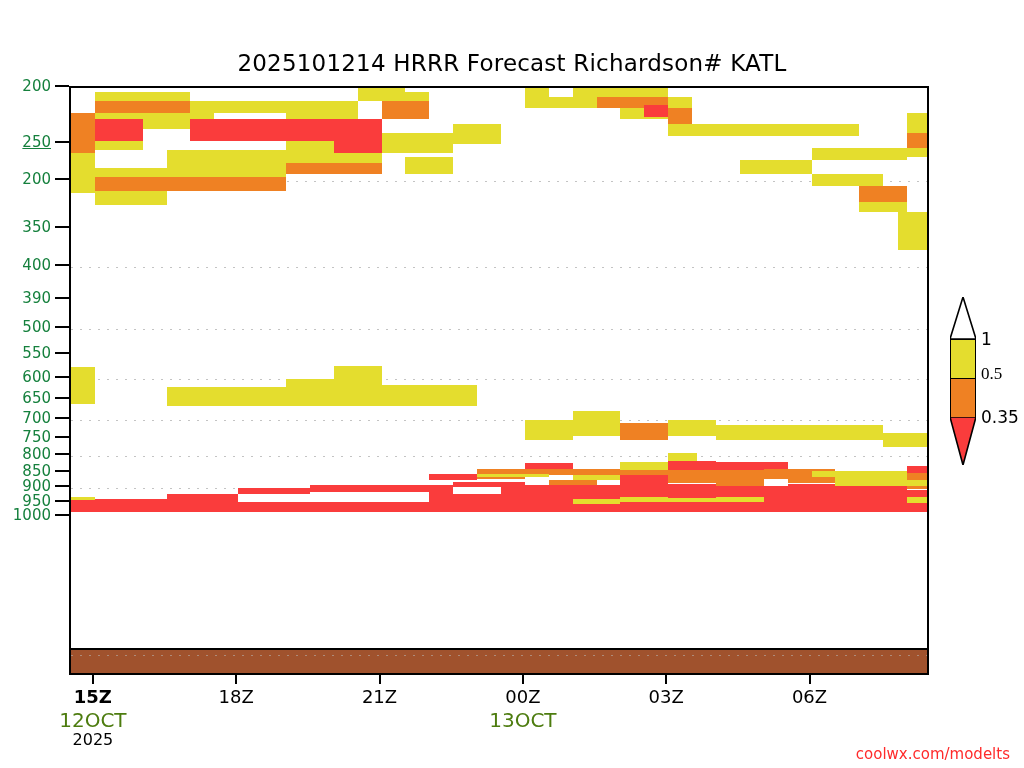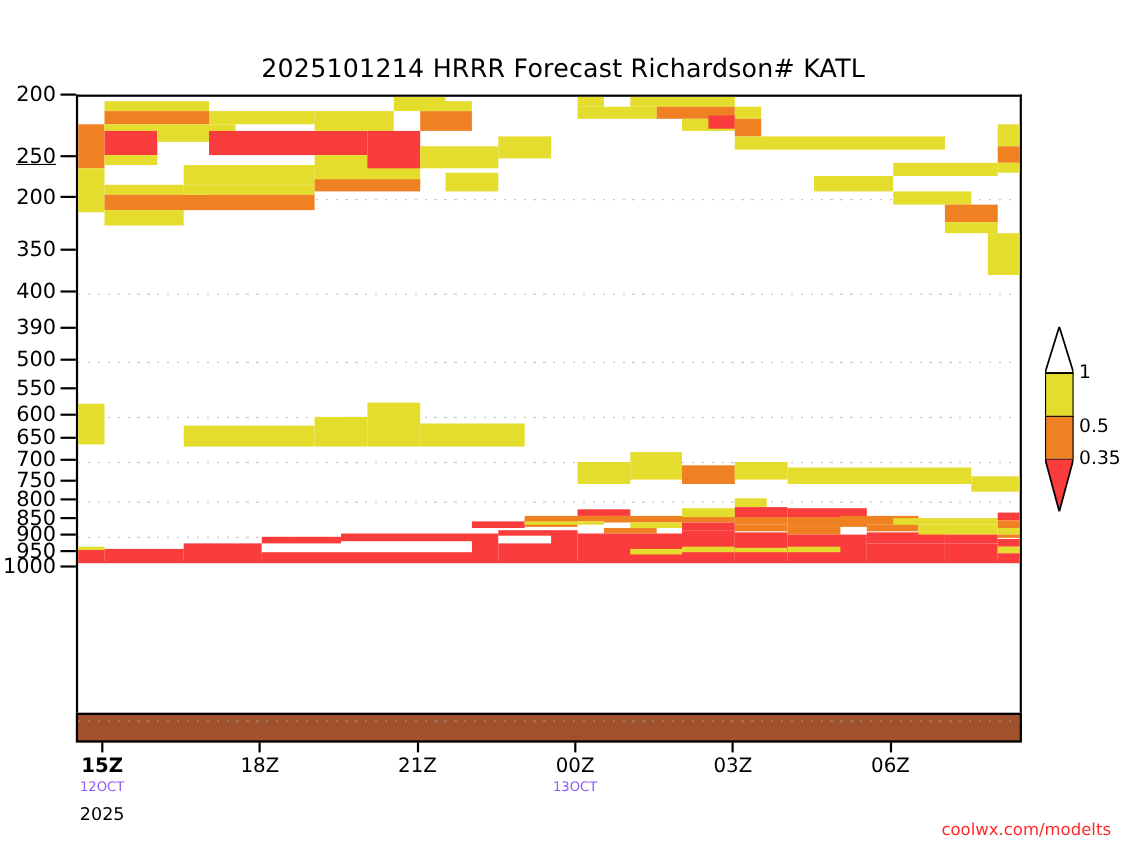--- a/index.html
+++ b/index.html
@@ -33,34 +33,34 @@
   }
   #terrain{
     position:absolute;left:69px;top:648px;width:860px;height:27px;
     background:#a0522d;border:2px solid #000;box-sizing:border-box;
   }
   #terrain .gline{top:5px;opacity:.55;}
 
   
   .ytick{position:absolute;right:0;width:14px;height:2px;background:#000;}
   .ylab{
-    position:absolute;right:18px;font-size:19px;color:#000000;
+    position:absolute;right:18px;font-size:15px;color:#15803d;
     text-align:right;white-space:nowrap;transform:translateY(-50%);
   }
   #yaxis{position:absolute;left:0;top:86px;width:69px;height:562px;}
 
   
   #xaxis{position:absolute;left:0;top:675px;width:1024px;height:80px;}
   .xtick{position:absolute;top:0;width:2px;height:9px;background:#000;}
   .xlab{
     position:absolute;top:11px;font-size:18px;color:#000;white-space:nowrap;
     transform:translateX(-50%);text-align:center;
   }
   .xlab2{
-    position:absolute;top:33px;font-size:12px;color:#8b5cf6;white-space:nowrap;
+    position:absolute;top:33px;font-size:20px;color:#4d7c0f;white-space:nowrap;
     transform:translateX(-50%);text-align:center;
   }
   .xlab3{
     position:absolute;top:55px;font-size:16px;color:#000;white-space:nowrap;
     transform:translateX(-50%);text-align:center;
   }
   .xtitle{
     position:absolute;left:0;top:731px;width:860px;text-align:center;
     font-size:25px;color:#000;
   }
@@ -271,17 +271,17 @@
   <div id="cbar">
       <div class="cb-cap" style="top: 5px; height: 42px;"><svg width="26" height="42" viewBox="0 0 26 42" preserveAspectRatio="none">
           <polygon points="13,0 26,42 0,42" fill="#ffffff" stroke="#000" stroke-width="1.6"></polygon>
         </svg></div>
       <div class="cb-seg" style="top: 47px; height: 39px; background: rgb(228, 221, 46); border-top: 1.6px solid rgb(0, 0, 0);"></div>
       <div class="cb-seg" style="top: 86px; height: 39px; background: rgb(239, 129, 35); border-top: 1.6px solid rgb(0, 0, 0); border-bottom: 0px;"></div>
       <div class="cb-cap" style="top: 125px; height: 48px;"><svg width="26" height="48" viewBox="0 0 26 48" preserveAspectRatio="none">
           <polygon points="0,0 26,0 13,48" fill="#fa3c3c" stroke="#000" stroke-width="1.6"></polygon>
         </svg></div>
       <div class="cb-lab" style="top: 47px;">1</div>
-      <div class="cb-lab" style="top: 96px;">0.5</div>
+      <div class="cb-lab" style="top: 82px; font-family: Liberation Serif, serif;">0.5</div>
       <div class="cb-lab" style="top: 125px;">0.35</div>
     </div>
 
 </div>
 
 </body></html>

